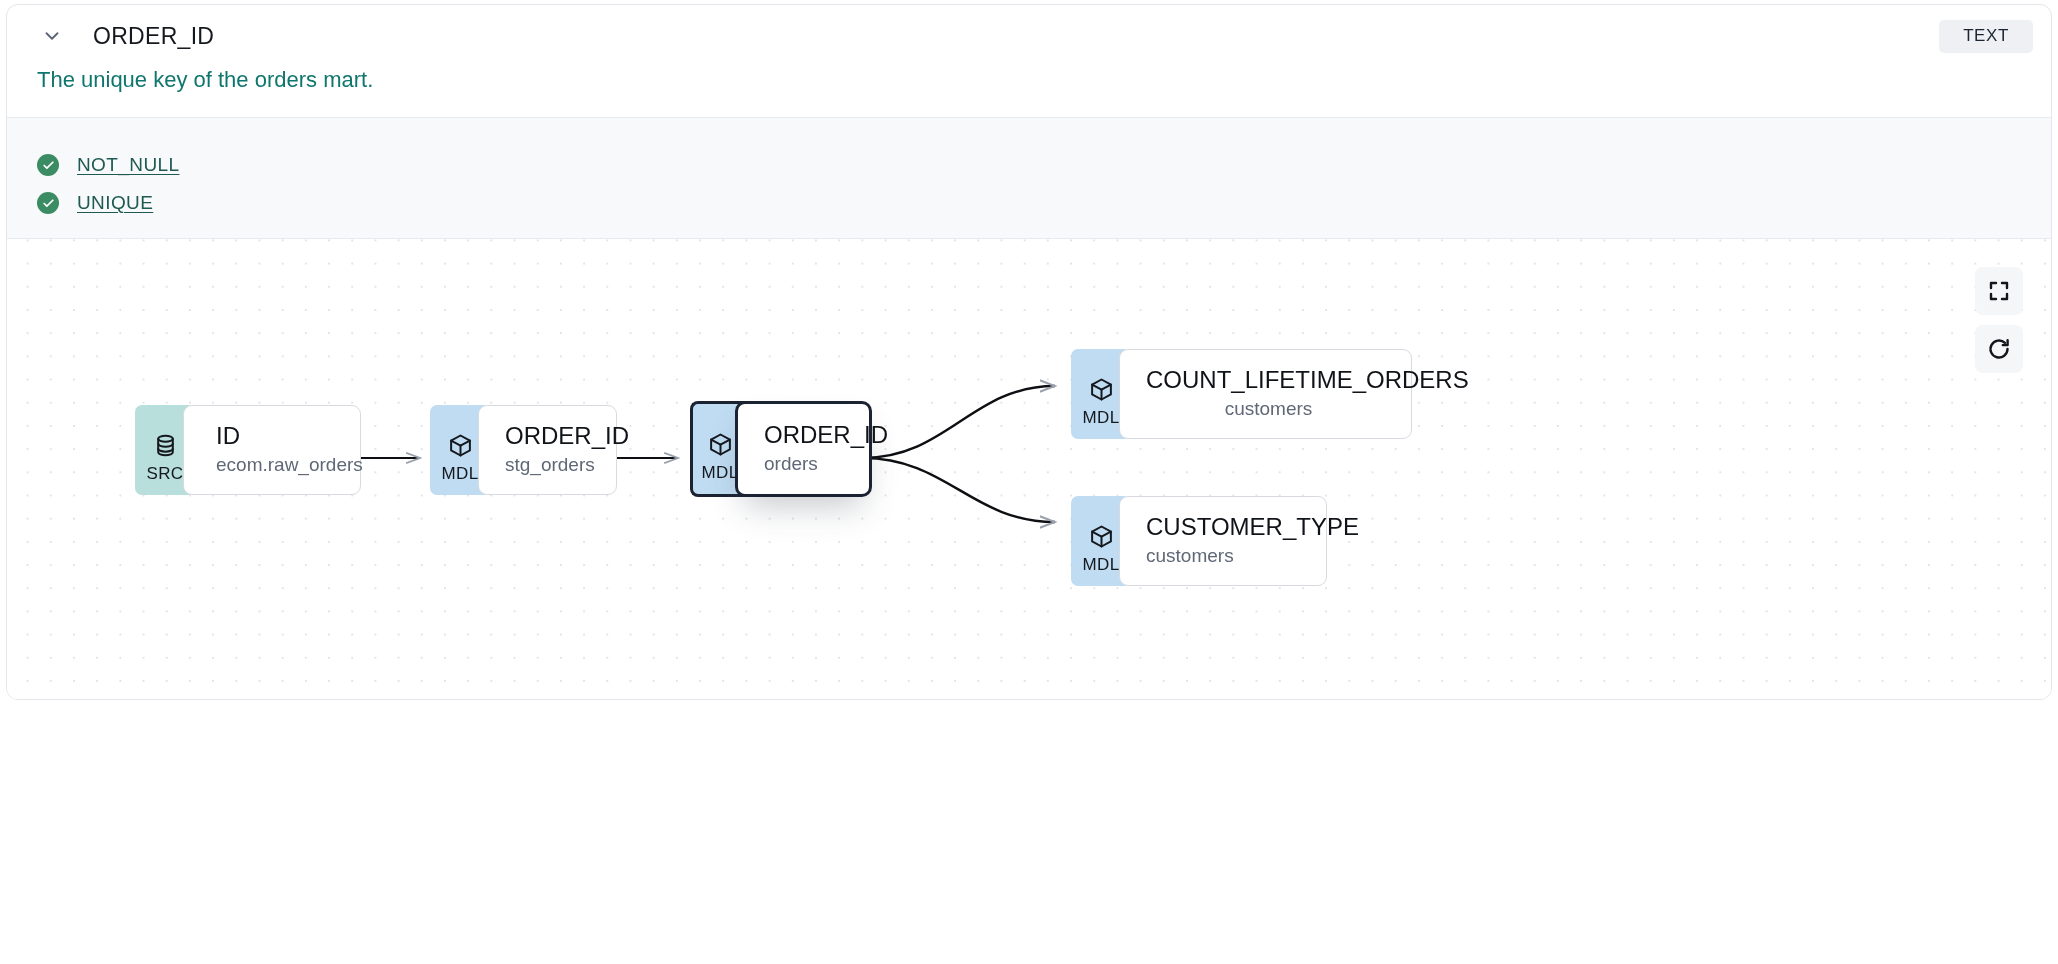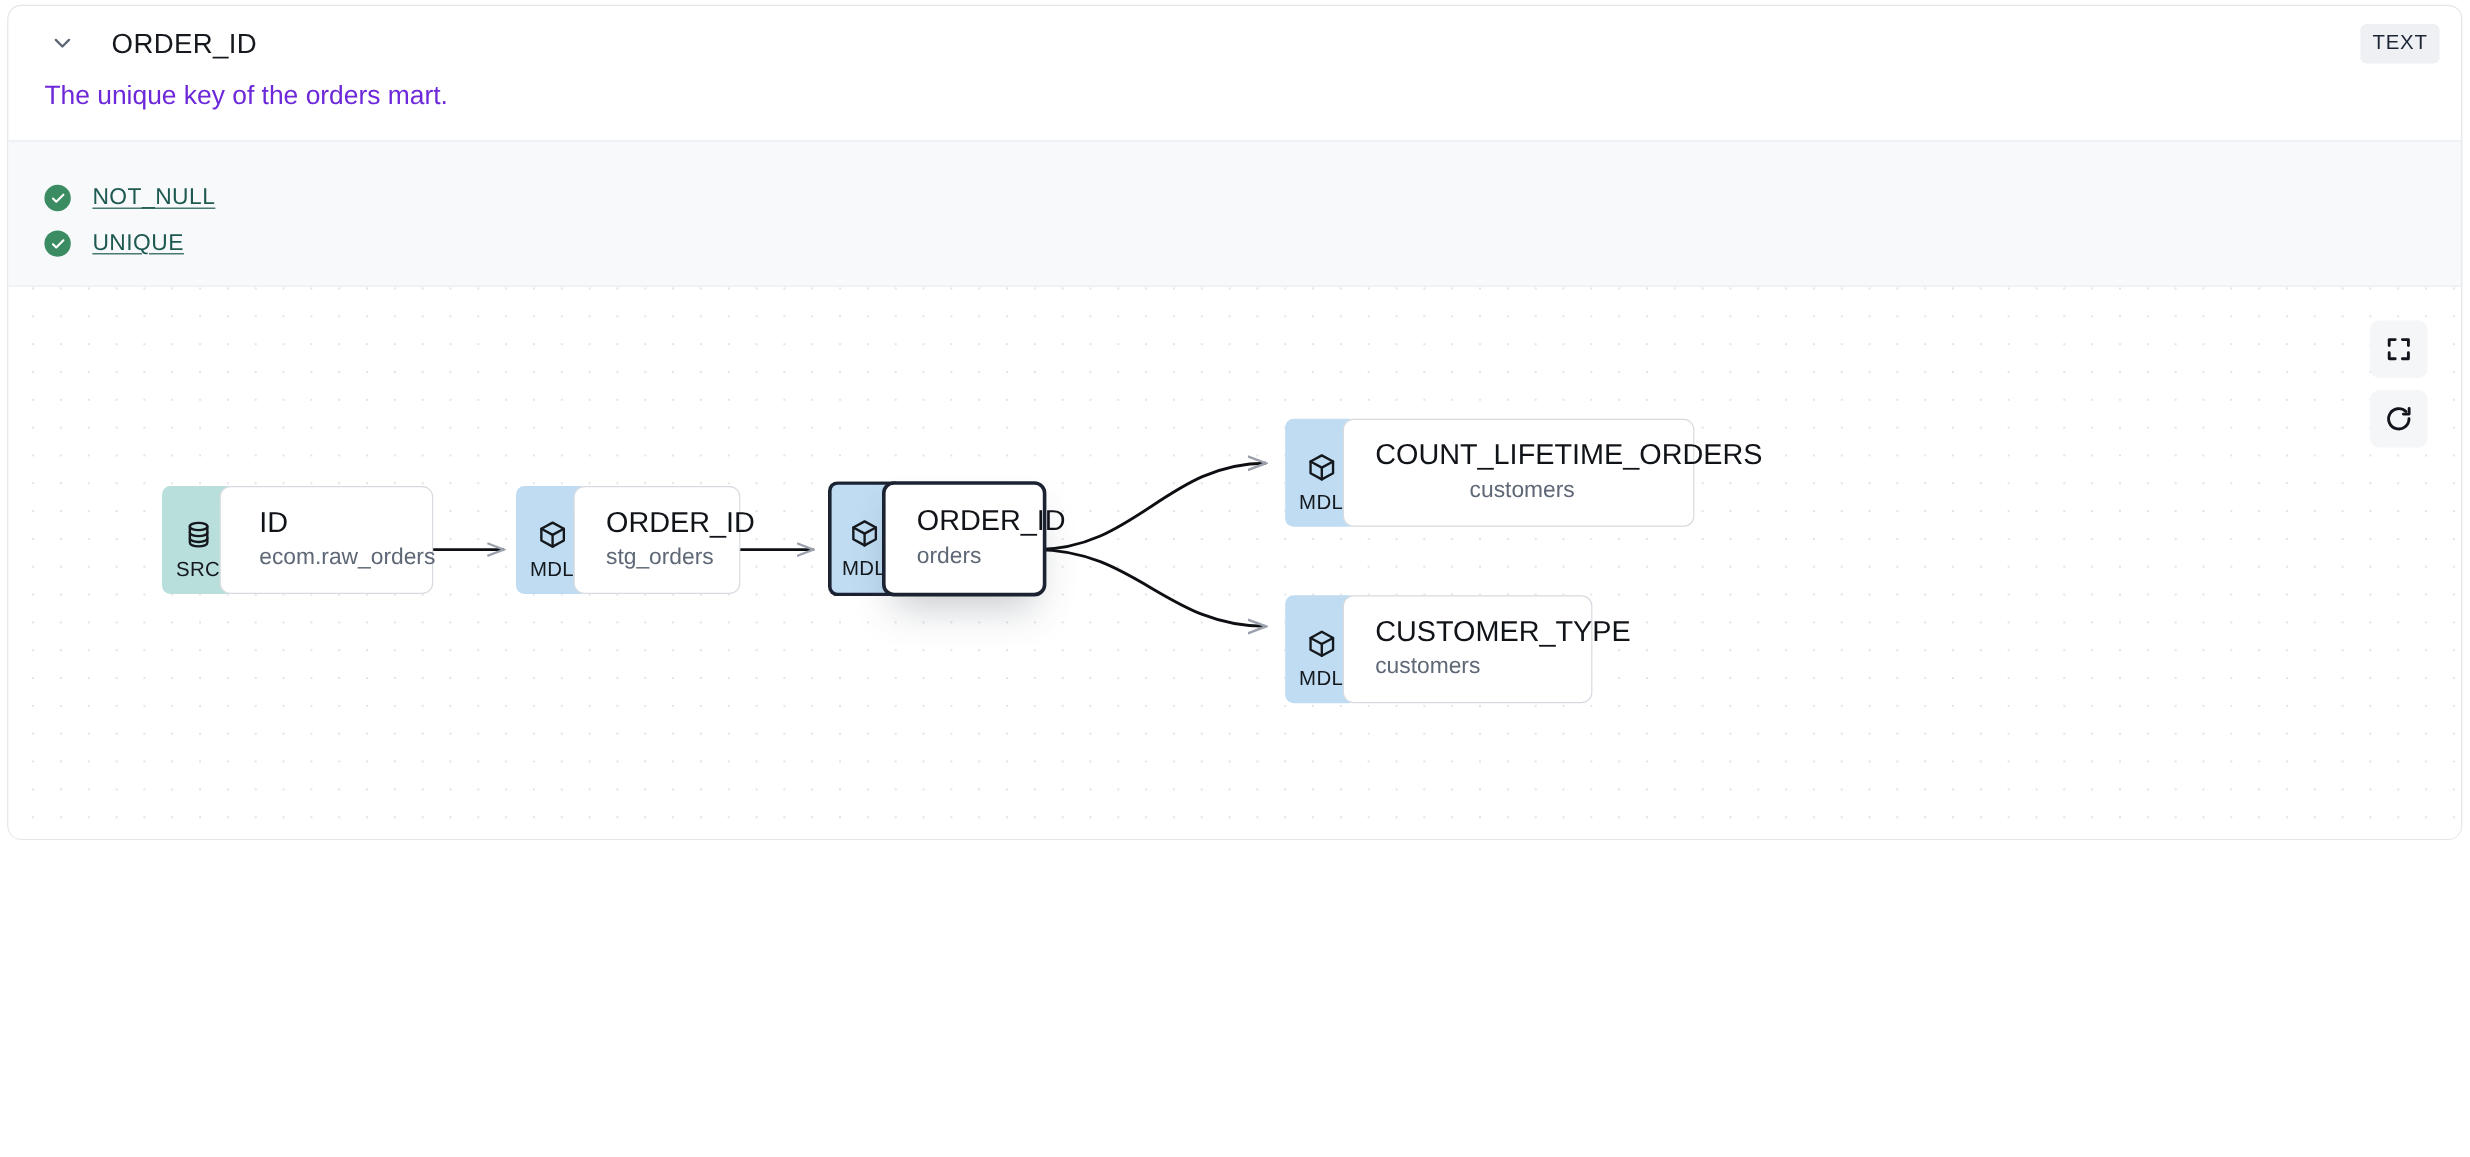--- a/index.html
+++ b/index.html
@@ -56,30 +56,30 @@
     margin-left: 26px;
     font-weight: 400;
     white-space: nowrap;
   }
   .spacer { flex: 1 1 auto; }
   .type-badge {
     background: #eef0f4;
     color: #1c2533;
     font-size: 17px;
     letter-spacing: 0.6px;
-    padding: 6px 10px 7px;
+    padding: 6px 24px 7px;
     border-radius: 5px;
     white-space: nowrap;
   }
 
   
   .description {
     padding: 0 30px;
     font-size: 22px;
-    color: #6d28d9;
+    color: #0f766e;
     line-height: 1;
     margin-top: 2px;
     margin-bottom: 26px;
   }
 
   
   .tests {
     background: #f8f9fb;
     border-top: 1px solid #e7eaee;
     border-bottom: 1px solid #e7eaee;

